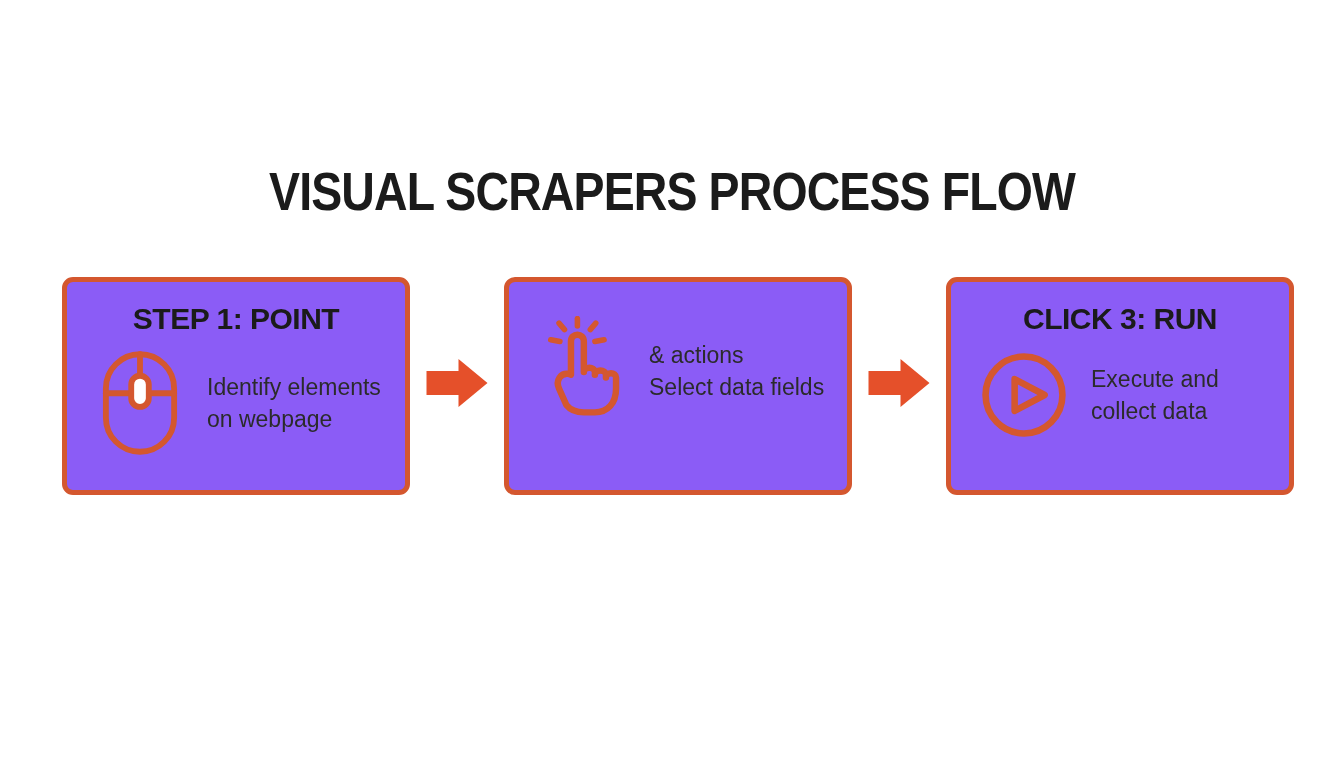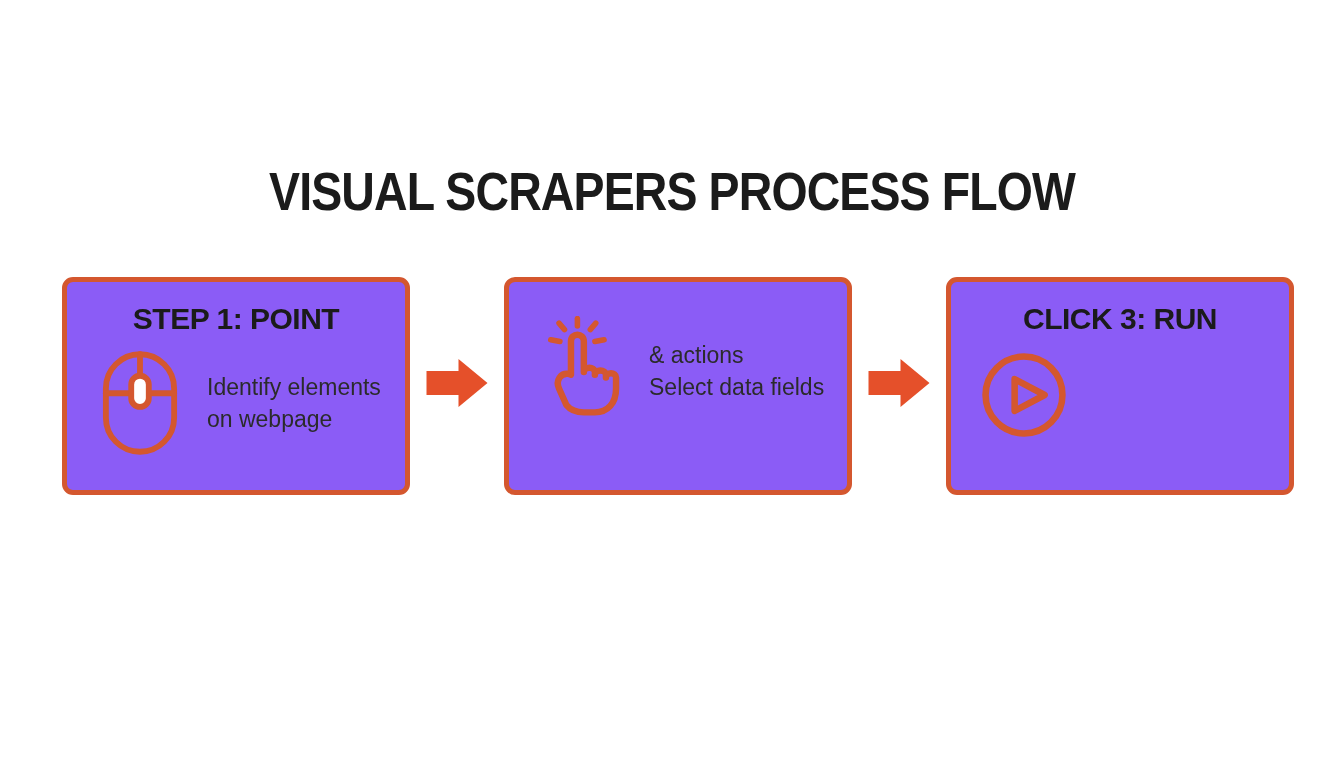--- a/index.html
+++ b/index.html
@@ -142,17 +142,21 @@
 
     <div class="step-box">
       <div class="step-header">CLICK 3: RUN</div>
       <div class="step-body">
         <div class="icon-wrap">
           <svg width="90" height="90" viewBox="0 0 96 96">
             <circle class="stroke-icon" cx="48" cy="48" r="41" stroke-width="7"></circle>
             <path class="stroke-icon" stroke-width="7" d="M38 31 L70 48 L38 65 Z"></path>
           </svg>
         </div>
+        <div class="step-desc">
+          <div>Execute and</div>
+          <div>collect data</div>
+        </div>
       </div>
     </div>
 
   </div>
 </div>
 
 </body></html>

